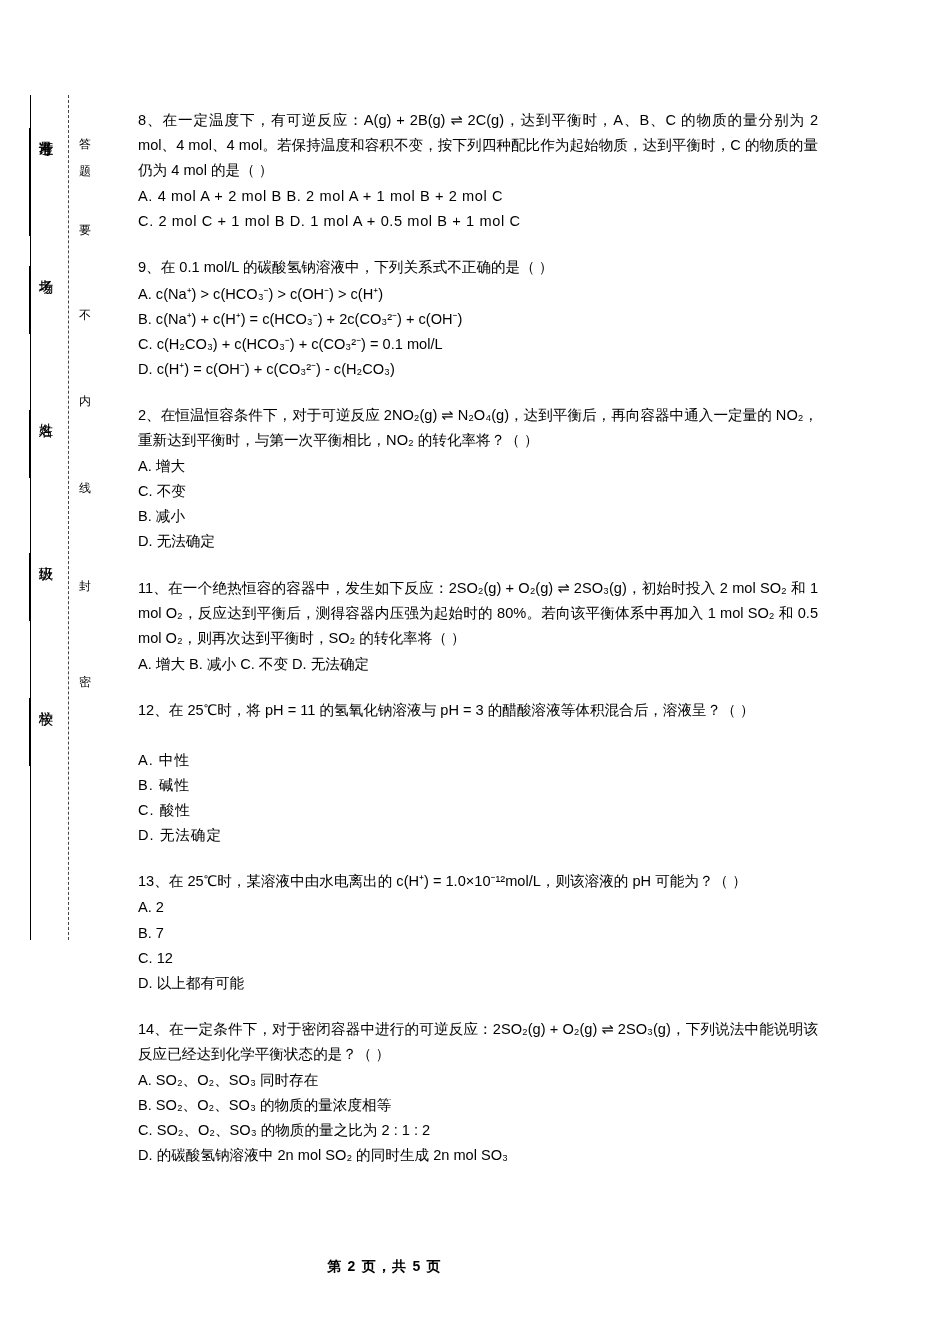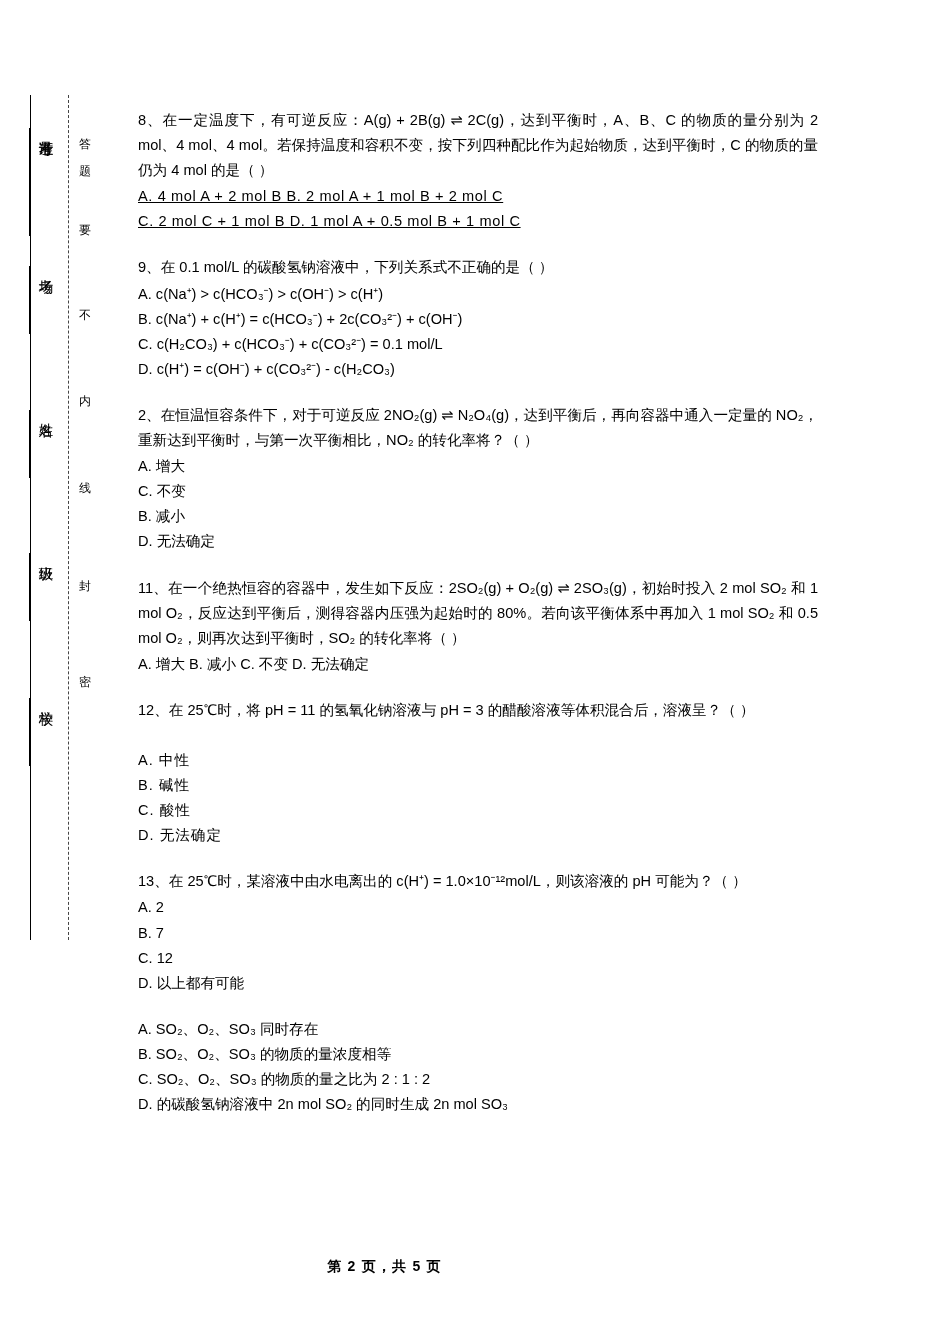--- a/index.html
+++ b/index.html
@@ -82,21 +82,20 @@
   }
   .stem {
     text-align: justify;
     text-justify: inter-ideograph;
   }
   .opts-inline {
     margin-top: 1px;
   }
   .opt {
     white-space: nowrap;
-    text-decoration: underline;
   }
   .opt-line {
     line-height: 1.72;
   }
   .mono-ish {
     letter-spacing: 0.6px;
   }
   .footer {
     position: absolute;
     left: 0;
@@ -193,20 +192,21 @@
     <div class="stem"><span>13、</span><span>在 25℃时，某溶液中由水电离出的 c(H⁺) = 1.0×10⁻¹²mol/L，则该溶液的 pH 可能为？（ ）</span></div>
     <div class="opts-inline">
       <div class="opt-line">A. 2</div>
       <div class="opt-line">B. 7</div>
       <div class="opt-line">C. 12</div>
       <div class="opt-line">D. 以上都有可能</div>
     </div>
   </div>
 
   <div class="q">
+    <div class="stem"><span>14、</span><span>在一定条件下，对于密闭容器中进行的可逆反应：2SO₂(g) + O₂(g) ⇌ 2SO₃(g)，下列说法中能说明该反应已经达到化学平衡状态的是？（ ）</span></div>
     <div class="opts-inline">
       <div class="opt-line">A. SO₂、O₂、SO₃ 同时存在</div>
       <div class="opt-line">B. SO₂、O₂、SO₃ 的物质的量浓度相等</div>
       <div class="opt-line">C. SO₂、O₂、SO₃ 的物质的量之比为 2 : 1 : 2</div>
       <div class="opt-line">D. 的碳酸氢钠溶液中 2n mol SO₂ 的同时生成 2n mol SO₃</div>
     </div>
   </div>
 
 </div>
 

